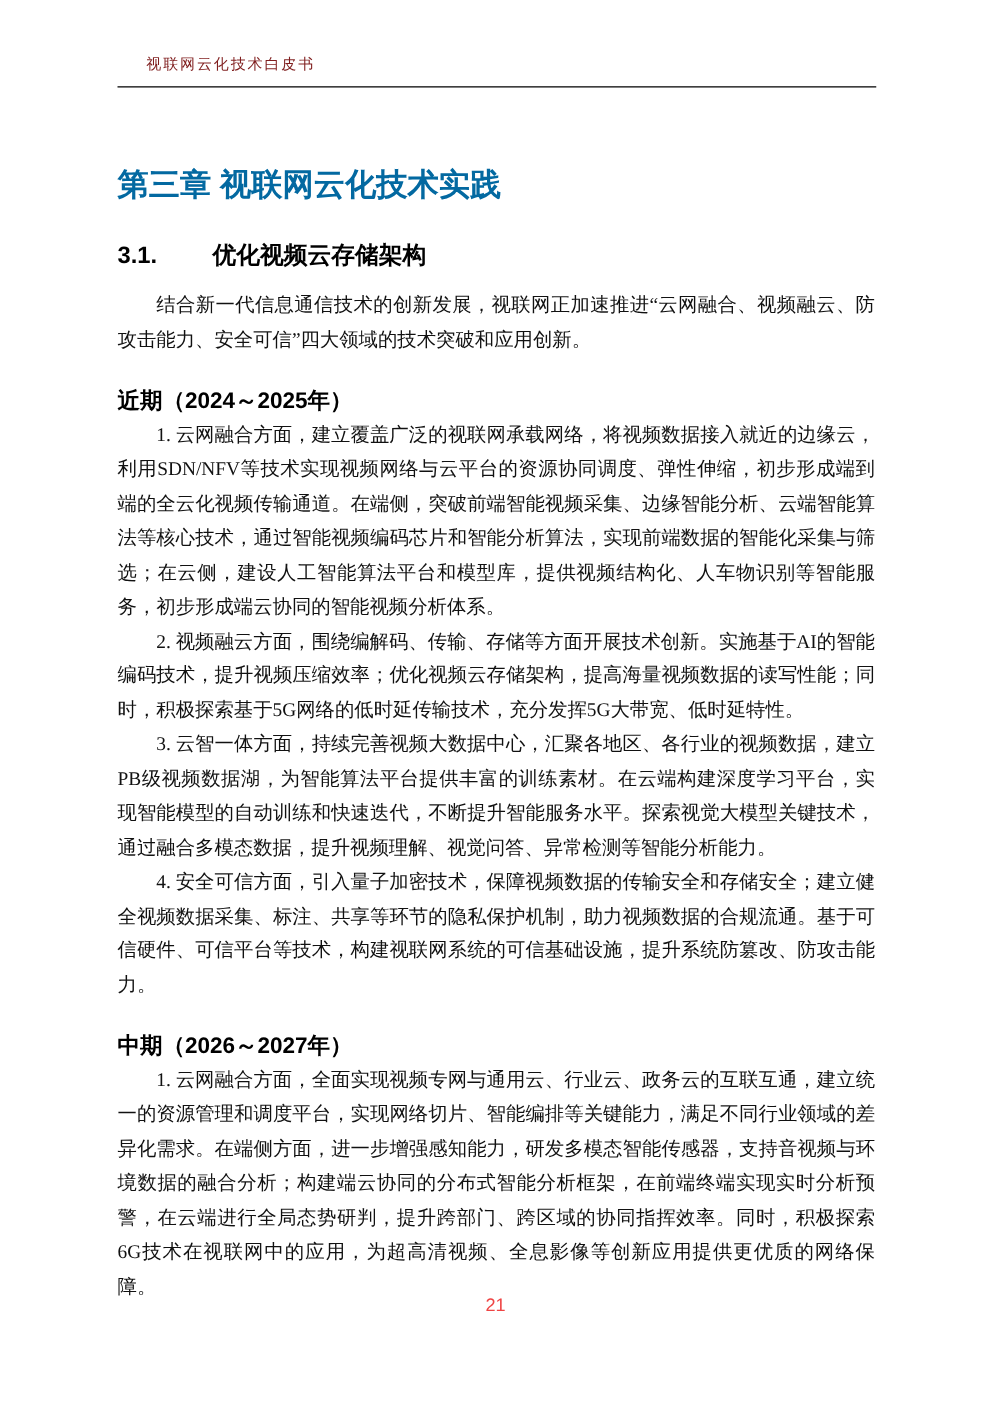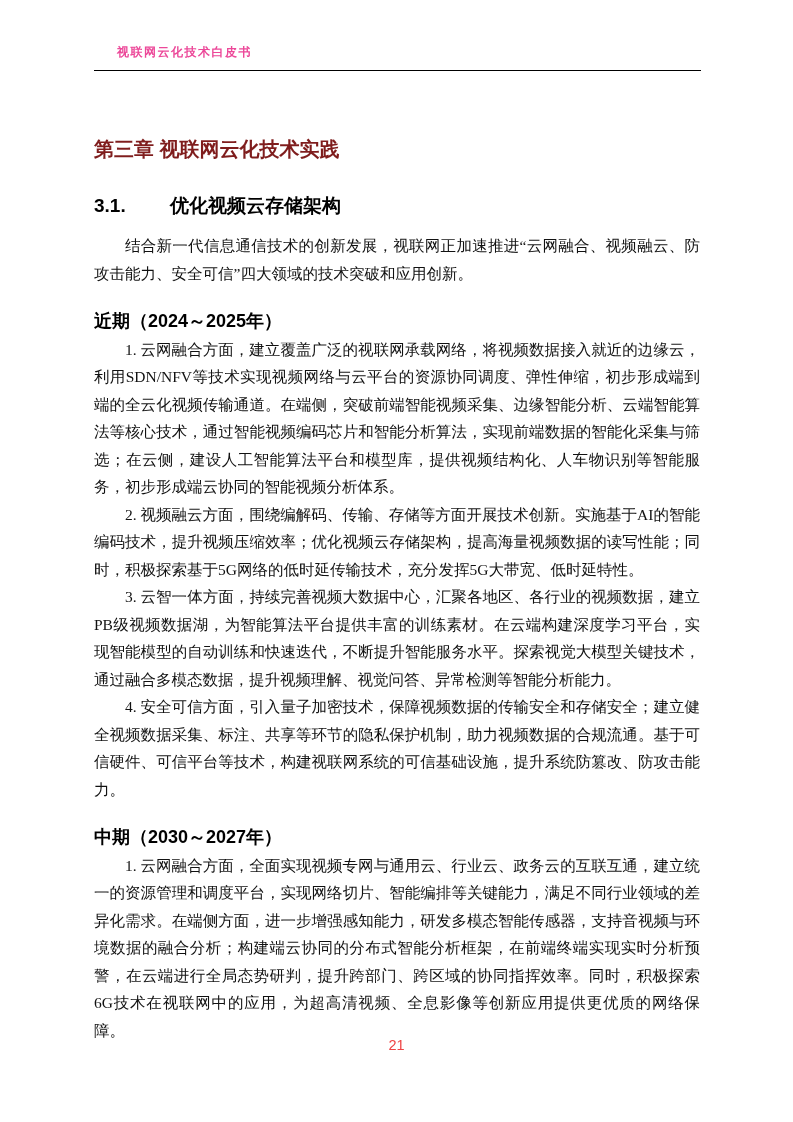--- a/index.html
+++ b/index.html
@@ -18,35 +18,35 @@
   }
   .page-header {
     margin: 0 92px 0 94px;
     padding: 42px 0 9px 0;
     border-bottom: 1.6px solid #000000;
   }
   .page-header .header-title {
     display: inline-block;
     margin-left: 23px;
     font-size: 12px;
-    font-weight: bold;
+    font-weight: normal;
     letter-spacing: 1.5px;
-    color: #ec4899;
+    color: #7f1d1d;
     text-align: center;
   }
   .content {
     margin: 0 93px 0 94px;
   }
   .chapter-title {
     margin-top: 62px;
     font-family: "Liberation Sans", "DejaVu Sans", sans-serif;
-    font-size: 20px;
+    font-size: 25px;
     font-weight: bold;
     line-height: 32px;
-    color: #7f1d1d;
+    color: #0369a1;
   }
   .section-heading {
     margin-top: 28px;
     font-family: "Liberation Sans", "DejaVu Sans", sans-serif;
     font-size: 19px;
     font-weight: bold;
     line-height: 26px;
     color: #000000;
     display: flex;
     align-items: center;
@@ -106,21 +106,21 @@
 
     <p class="body-text intro-paragraph">结合新一代信息通信技术的创新发展，视联网正加速推进“云网融合、视频融云、防攻击能力、安全可信”四大领域的技术突破和应用创新。</p>
 
     <h3 class="subsection-heading">近期（2024～2025年）</h3>
 
     <p class="body-text">1. 云网融合方面，建立覆盖广泛的视联网承载网络，将视频数据接入就近的边缘云，利用SDN/NFV等技术实现视频网络与云平台的资源协同调度、弹性伸缩，初步形成端到端的全云化视频传输通道。在端侧，突破前端智能视频采集、边缘智能分析、云端智能算法等核心技术，通过智能视频编码芯片和智能分析算法，实现前端数据的智能化采集与筛选；在云侧，建设人工智能算法平台和模型库，提供视频结构化、人车物识别等智能服务，初步形成端云协同的智能视频分析体系。</p>
     <p class="body-text">2. 视频融云方面，围绕编解码、传输、存储等方面开展技术创新。实施基于AI的智能编码技术，提升视频压缩效率；优化视频云存储架构，提高海量视频数据的读写性能；同时，积极探索基于5G网络的低时延传输技术，充分发挥5G大带宽、低时延特性。</p>
     <p class="body-text">3. 云智一体方面，持续完善视频大数据中心，汇聚各地区、各行业的视频数据，建立PB级视频数据湖，为智能算法平台提供丰富的训练素材。在云端构建深度学习平台，实现智能模型的自动训练和快速迭代，不断提升智能服务水平。探索视觉大模型关键技术，通过融合多模态数据，提升视频理解、视觉问答、异常检测等智能分析能力。</p>
     <p class="body-text">4. 安全可信方面，引入量子加密技术，保障视频数据的传输安全和存储安全；建立健全视频数据采集、标注、共享等环节的隐私保护机制，助力视频数据的合规流通。基于可信硬件、可信平台等技术，构建视联网系统的可信基础设施，提升系统防篡改、防攻击能力。</p>
 
-    <h3 class="subsection-heading">中期（2030～2027年）</h3>
+    <h3 class="subsection-heading">中期（2026～2027年）</h3>
 
     <p class="body-text">1. 云网融合方面，全面实现视频专网与通用云、行业云、政务云的互联互通，建立统一的资源管理和调度平台，实现网络切片、智能编排等关键能力，满足不同行业领域的差异化需求。在端侧方面，进一步增强感知能力，研发多模态智能传感器，支持音视频与环境数据的融合分析；构建端云协同的分布式智能分析框架，在前端终端实现实时分析预警，在云端进行全局态势研判，提升跨部门、跨区域的协同指挥效率。同时，积极探索6G技术在视联网中的应用，为超高清视频、全息影像等创新应用提供更优质的网络保障。</p>
 
   </div>
 
   <div class="page-footer">
     <span class="page-number">21</span>
   </div>
 
 </div>

